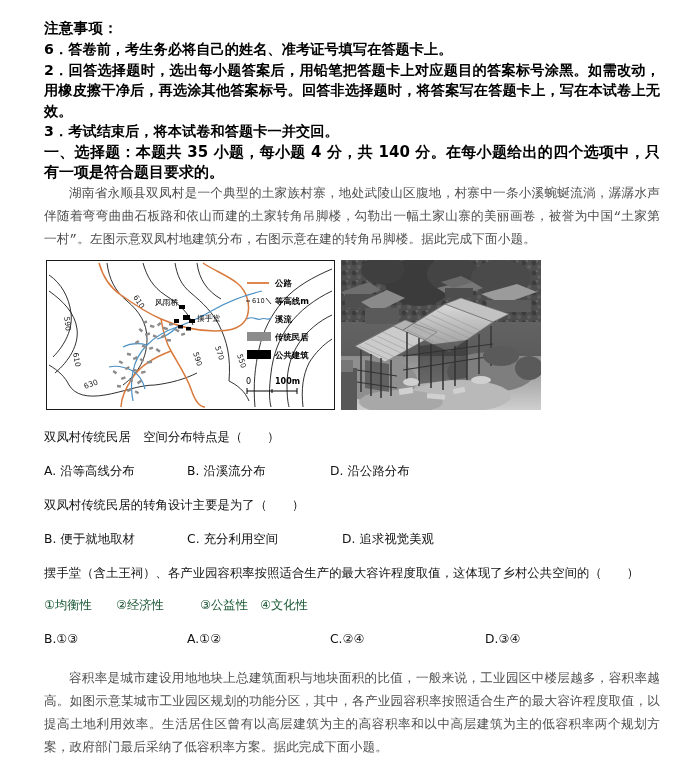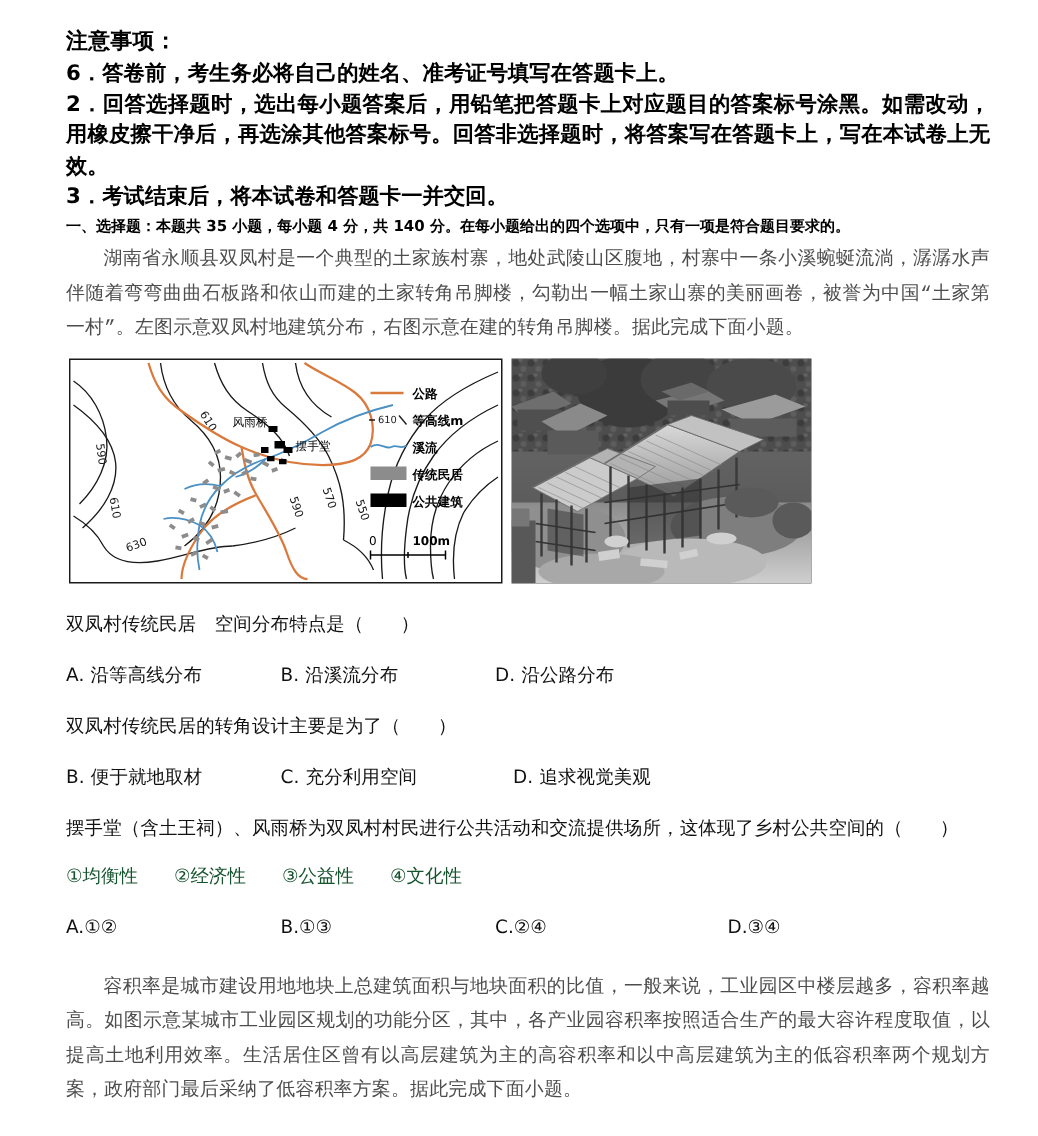--- a/index.html
+++ b/index.html
@@ -39,21 +39,21 @@
   .notice-item {
     font-weight: bold;
     font-size: 14.2px;
     line-height: 20.5px;
     text-align: justify;
     text-justify: inter-ideograph;
     letter-spacing: 0.05px;
   }
   .section-head {
     font-weight: bold;
-    font-size: 10px;
+    font-size: 15px;
     line-height: 20.5px;
     text-align: justify;
     text-justify: inter-ideograph;
     margin-top: 0px;
   }
 
   
   .passage {
     font-size: 12.6px;
     line-height: 23px;
@@ -121,21 +121,21 @@
   .circ-row {
     display: flex;
     font-size: 12.3px;
     line-height: 17px;
     margin-top: 15px;
     color: #14532d;
   }
   .circ { white-space: nowrap; }
   .circ.c1 { width: 72px; }
   .circ.c2 { width: 72px; }
-  .circ.c3 { width: 72px; }
+  .circ.c3 { width: 72px; text-align: center; }
 
   .ans-row {
     display: flex;
     font-size: 12.3px;
     line-height: 17px;
     margin-top: 17px;
     color: #111;
   }
   .ans { white-space: nowrap; }
   .ans.a1 { width: 143px; }
@@ -412,30 +412,30 @@
       <span class="opt w4">D. 沿公路分布</span>
     </div>
 
     <div class="q-stem tight">双凤村传统民居的转角设计主要是为了（　　）</div>
     <div class="opt-row">
       <span class="opt w2">B. 便于就地取材</span>
       <span class="opt w3">C. 充分利用空间</span>
       <span class="opt w4">D. 追求视觉美观</span>
     </div>
 
-    <div class="q-stem tight">摆手堂（含土王祠）、风雨桥为双凤村村民进行公共活动和交流提供场所，这体现了乡村公共空间的（　　）</div>
+    <div class="q-stem tight">摆手堂（含土王祠）、各产业园容积率按照适合生产的最大容许程度取值，这体现了乡村公共空间的（　　）</div>
     <div class="circ-row">
       <span class="circ c1">①均衡性</span>
       <span class="circ c2">②经济性</span>
       <span class="circ c3">③公益性</span>
       <span class="circ">④文化性</span>
     </div>
     <div class="ans-row">
+      <span class="ans a2">B.①③</span>
       <span class="ans a1">A.①②</span>
-      <span class="ans a2">B.①③</span>
       <span class="ans a3">C.②④</span>
       <span class="ans">D.③④</span>
     </div>
 
     <div class="passage passage2">容积率是城市建设用地地块上总建筑面积与地块面积的比值，一般来说，工业园区中楼层越多，容积率越高。如图示意某城市工业园区规划的功能分区，其中，各产业园容积率按照适合生产的最大容许程度取值，以提高土地利用效率。生活居住区曾有以高层建筑为主的高容积率和以中高层建筑为主的低容积率两个规划方案，政府部门最后采纳了低容积率方案。据此完成下面小题。</div>
 
   </div>
 </div>
 
 </body></html>

